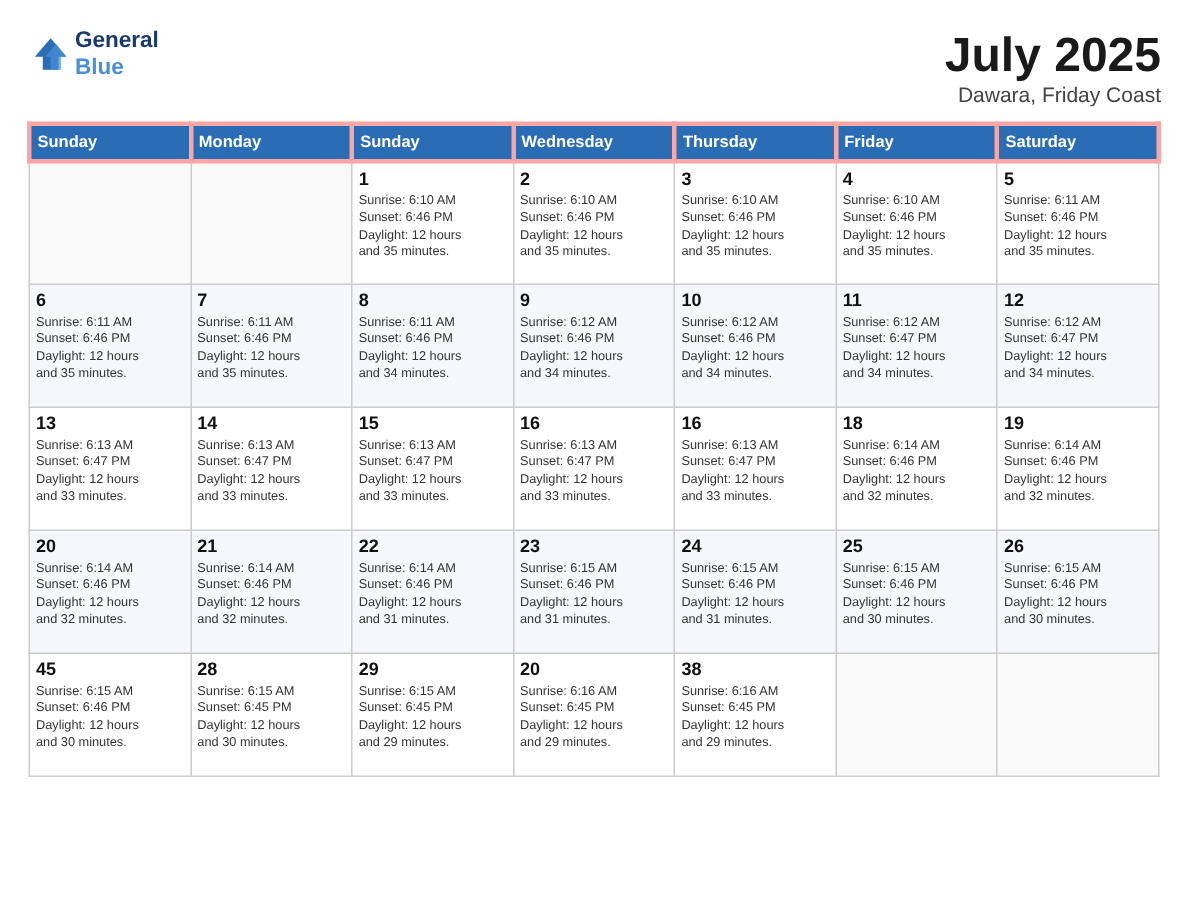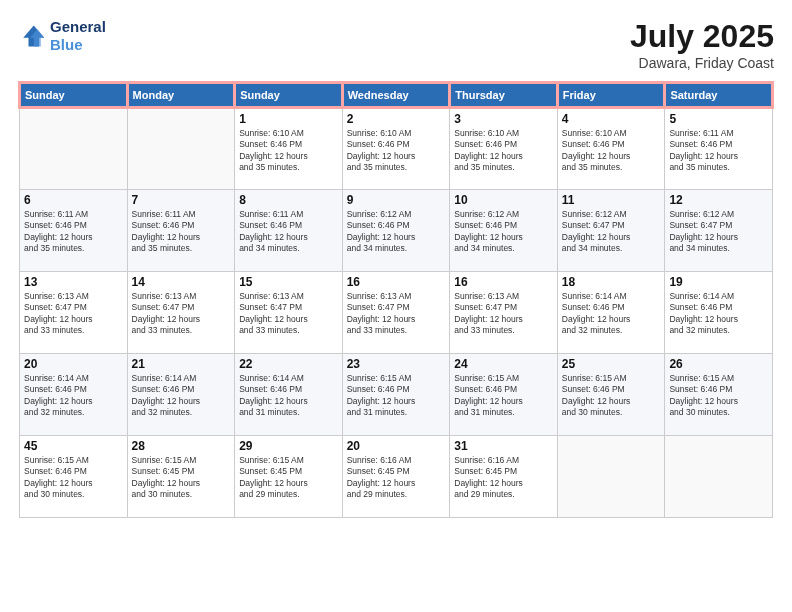--- a/index.html
+++ b/index.html
@@ -341,21 +341,21 @@
 and 29 minutes.</div>
           </td>
           <td>
             <span class="day-num">20</span>
             <div class="cell-text" style="white-space: pre-line;">Sunrise: 6:16 AM
 Sunset: 6:45 PM
 Daylight: 12 hours
 and 29 minutes.</div>
           </td>
           <td>
-            <span class="day-num">31</span>
+            <span class="day-num">38</span>
             <div class="cell-text" style="white-space: pre-line;">Sunrise: 6:16 AM
 Sunset: 6:45 PM
 Daylight: 12 hours
 and 29 minutes.</div>
           </td>
           <td class="empty-cell"></td>
           <td class="empty-cell"></td>
         </tr>
       </tbody>
   </table>

